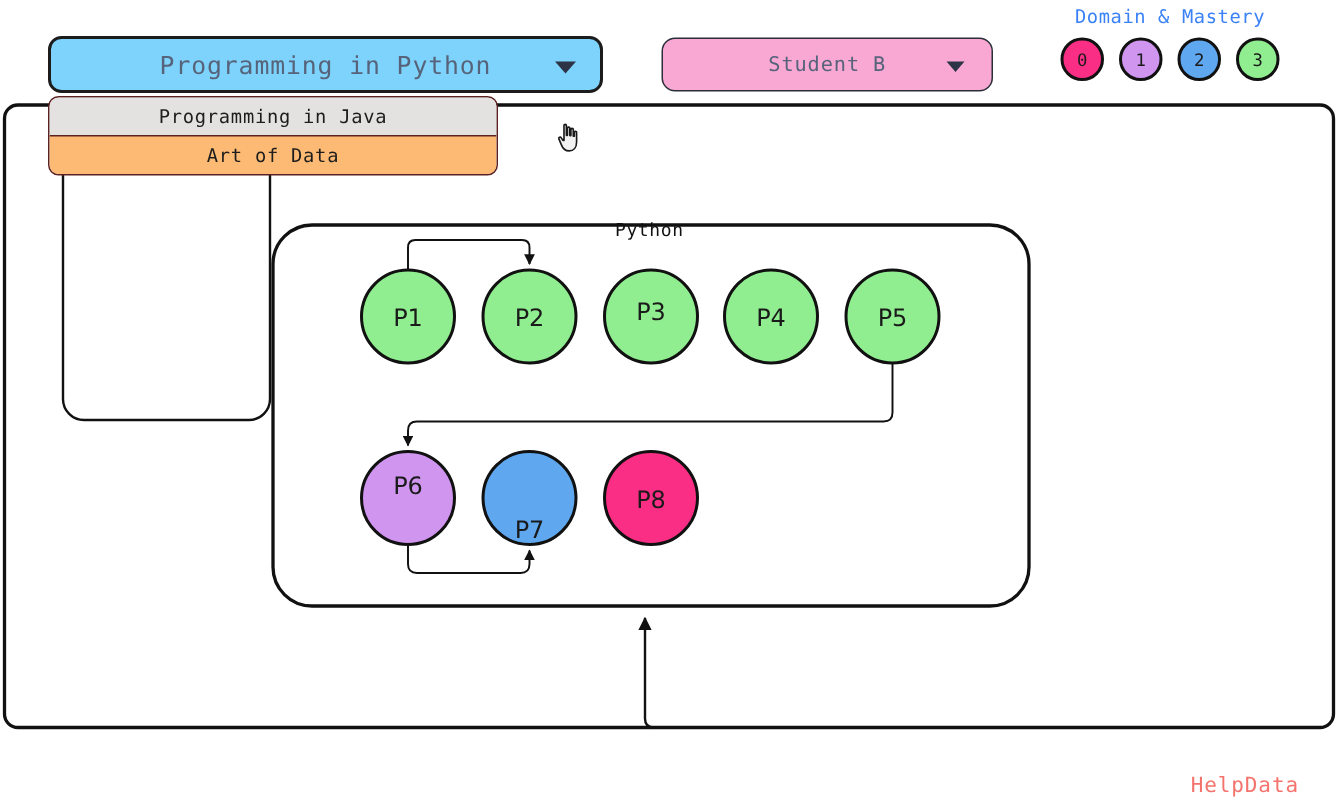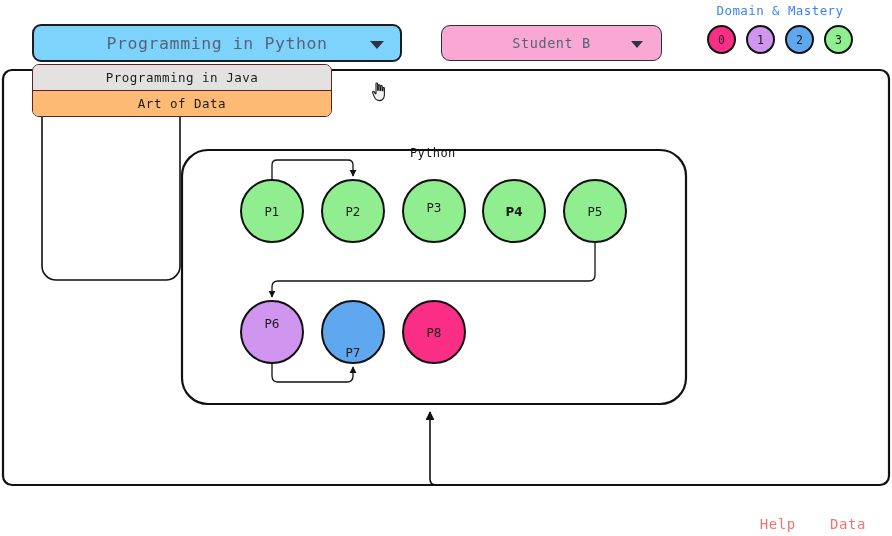--- a/index.html
+++ b/index.html
@@ -161,40 +161,39 @@
     justify-content: center;
     font-size: 11.5px;
     color: #1a1a1a;
     cursor: pointer;
   }
 
   
   .node-label {
     position: absolute;
     font-family: "DejaVu Sans", sans-serif;
-    font-size: 12px;
+    font-size: 16px;
     color: #1a1a1a;
     transform: translate(-50%, -50%);
     pointer-events: none;
   }
   .container-label {
     position: absolute;
     font-family: "DejaVu Sans Mono", monospace;
     font-size: 12px;
     color: #111111;
     letter-spacing: 0.4px;
   }
 
   
   .footer {
     position: absolute;
     right: 26px;
     bottom: 4px;
     display: flex;
-    gap: 34px;
   }
   .footer-link {
     font-size: 14px;
     color: #f4746d;
     letter-spacing: 0.6px;
     cursor: pointer;
   }
 </style>
 </head>
 <body>
@@ -230,21 +229,21 @@
       <circle cx="595" cy="211" r="31" fill="#90ee90" stroke="#111111" stroke-width="2"></circle>
       <circle cx="272" cy="332" r="31" fill="#cf95ef" stroke="#111111" stroke-width="2"></circle>
       <circle cx="353" cy="332" r="31" fill="#5fa8f0" stroke="#111111" stroke-width="2"></circle>
       <circle cx="434" cy="332" r="31" fill="#fa2e84" stroke="#111111" stroke-width="2"></circle>
     </g>
   </svg>
 
   <span class="node-label" style="left:272px; top:212px;">P1</span>
   <span class="node-label" style="left:353px; top:212px;text-align:center;">P2</span>
   <span class="node-label" style="left:434px; top:208px;">P3</span>
-  <span class="node-label" style="left:514px; top:212px;font-weight:bold;">P4</span>
+  <span class="node-label" style="left:514px; top:212px;">P4</span>
   <span class="node-label" style="left:595px; top:212px;">P5</span>
   <span class="node-label" style="left:272px; top:324px;">P6</span>
   <span class="node-label" style="left:353px; top:333px;margin-top:20px;">P7</span>
   <span class="node-label" style="left:434px; top:333px;">P8</span>
 
   <span class="container-label" style="left:410px; top:146px;">Python</span>
 
   <div class="course-select">
     <span class="label">Programming in Python</span>
     <span class="caret"></span>

